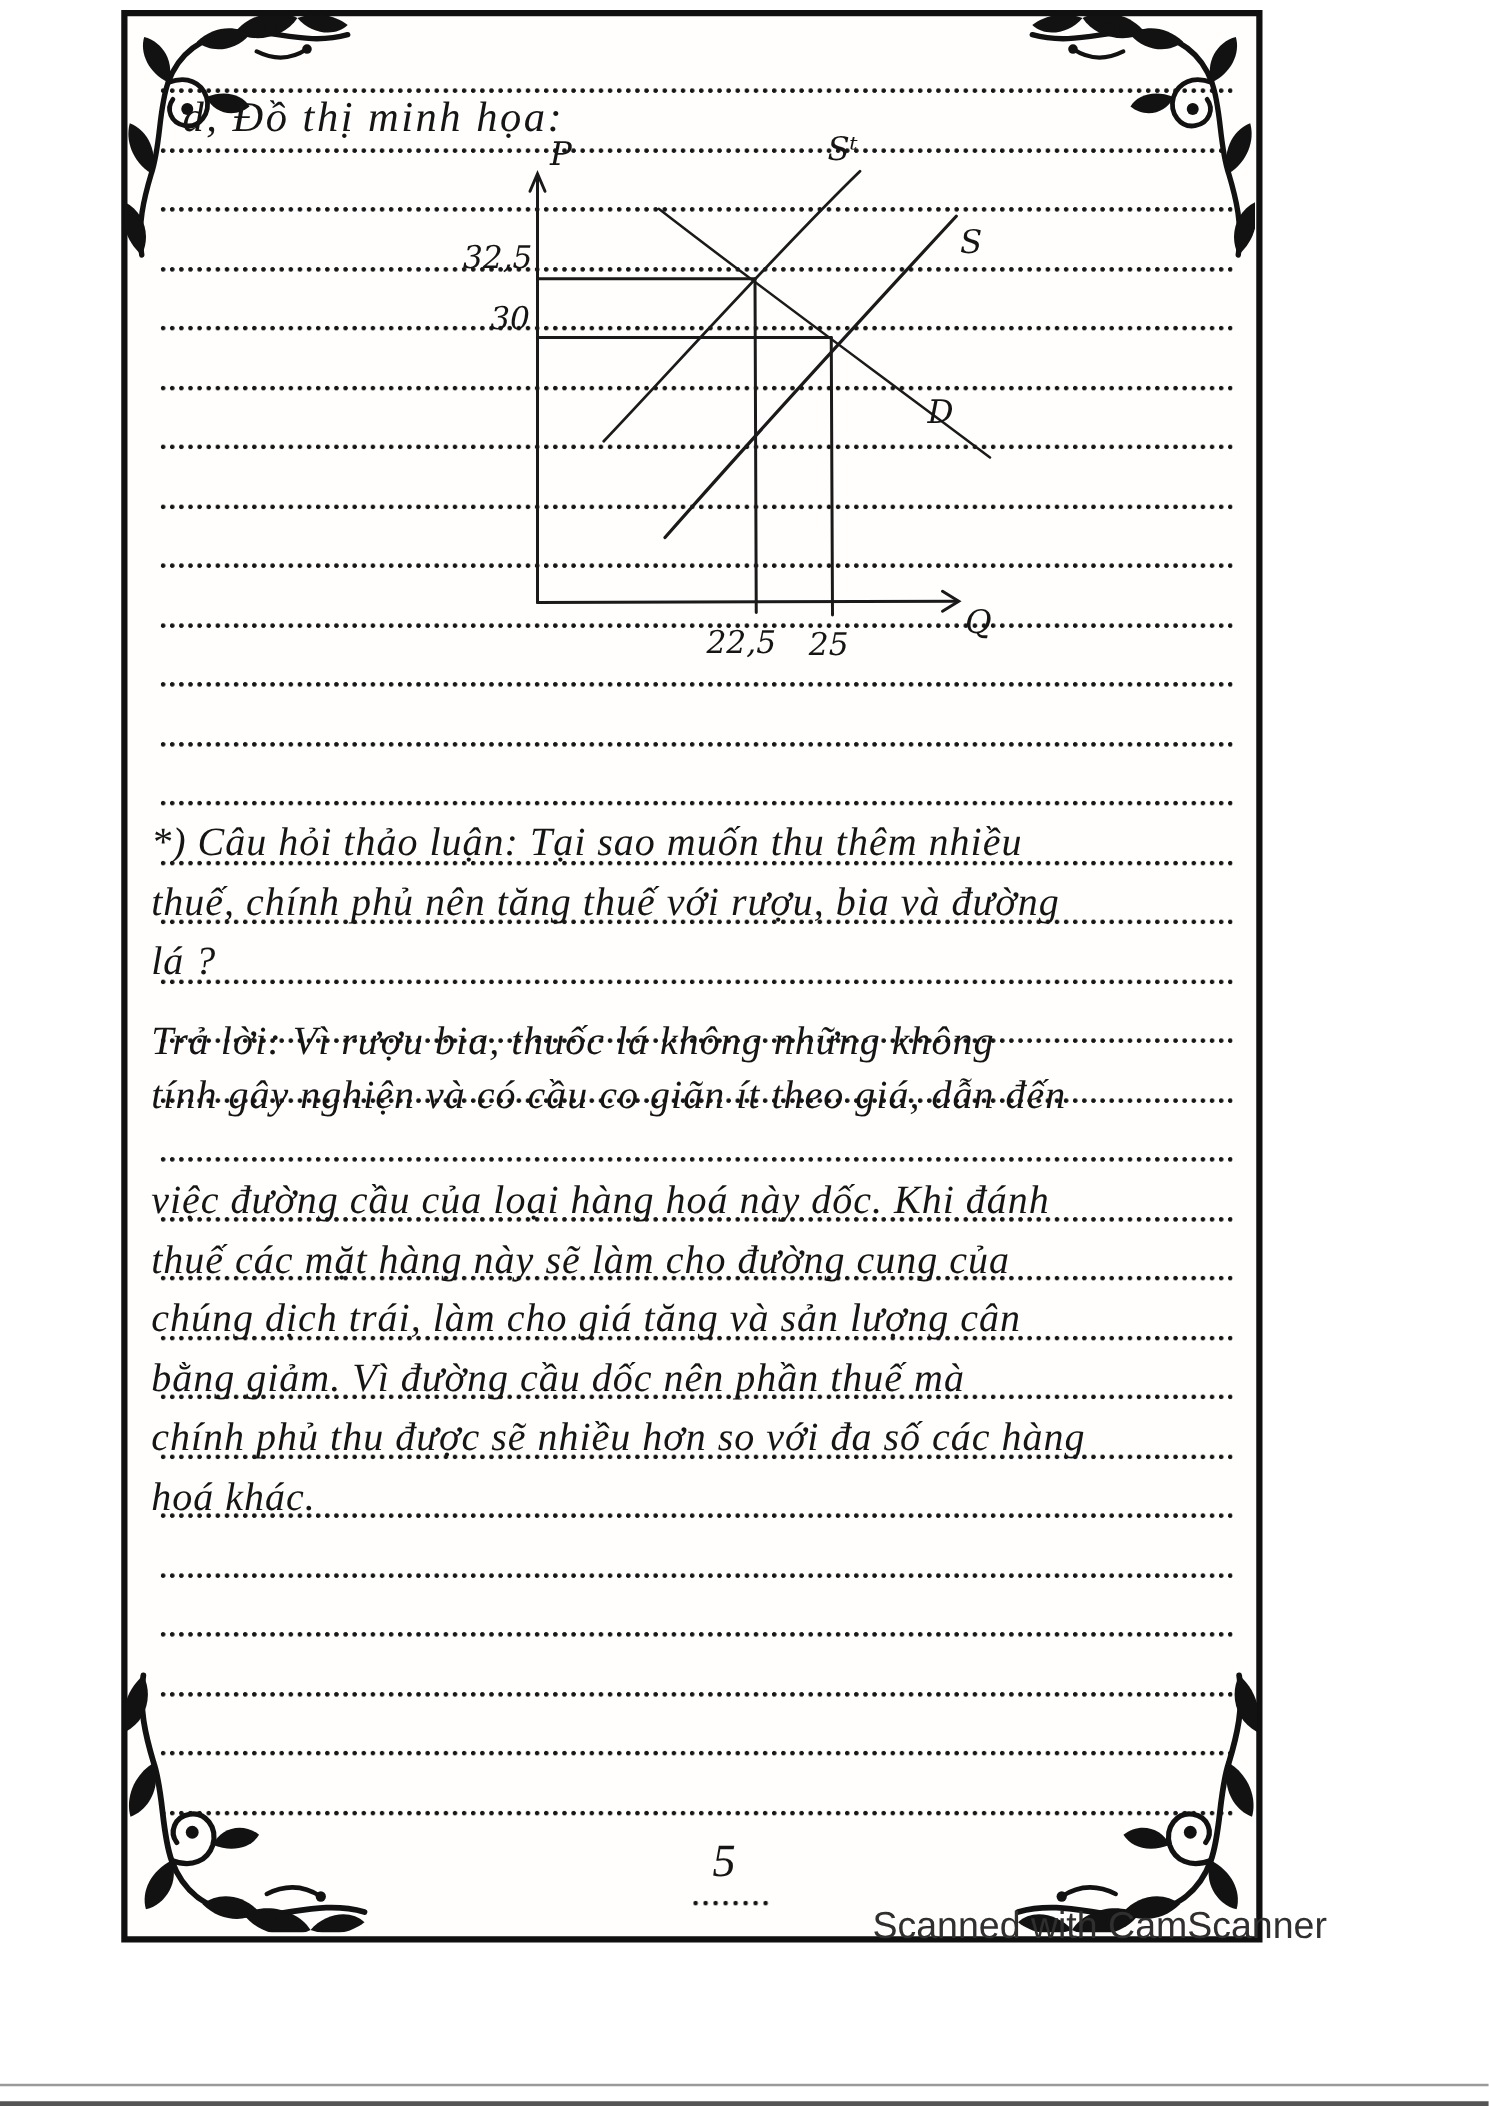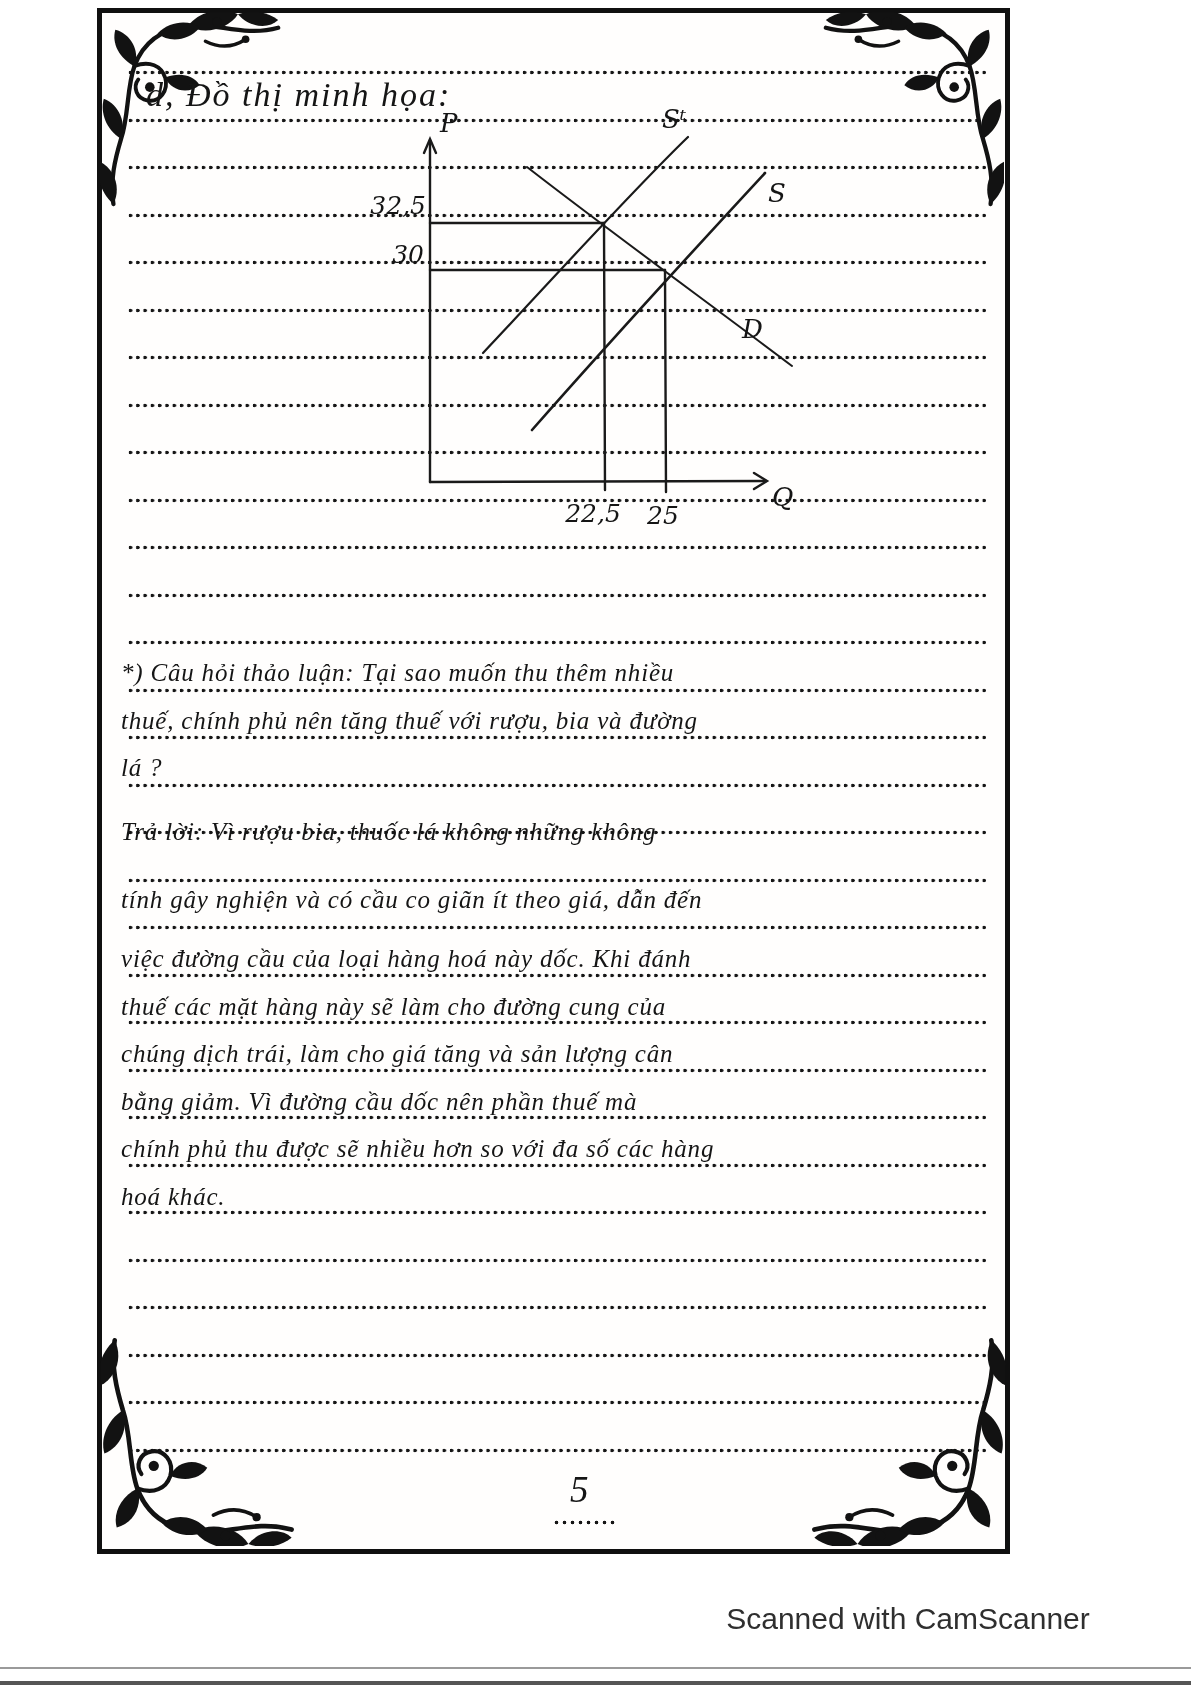--- a/index.html
+++ b/index.html
@@ -19,33 +19,33 @@
   .corner.br { left:810px;  top:1330px; width:196px; height:216px; transform:scale(-1,-1); }
 
   .rule-line { position:absolute; left:128px; width:858px; height:5px;
                background-image:radial-gradient(circle at 2.5px 2.5px, #161616 1.55px, rgba(0,0,0,0) 2.1px);
                background-size:7.3px 5px; background-repeat:repeat-x; }
 
   
   .hw { position:absolute; color:#151515; font-style:italic; white-space:nowrap;
         font-family:Liberation Serif, serif; }
   .heading  { left:146px; top:76px;  font-size:34px; letter-spacing:2px; }
-  .hw-line  { left:121px; width:868px; font-size:25px; line-height:46px; letter-spacing:0.8px; }
+  .hw-line  { left:121px; width:868px; font-size:32px; line-height:46px; letter-spacing:0.8px; }
   .page-num { left:570px; top:1468px; font-size:37px; }
   .pagenum-dots { position:absolute; left:554px; top:1520px; width:64px; height:5px;
                background-image:radial-gradient(circle at 2.5px 2.5px, #161616 1.6px, rgba(0,0,0,0) 2.1px);
                background-size:8px 5px; background-repeat:repeat-x; }
 
   
   .graph { position:absolute; left:348px; top:90px; }
   .graph text { fill:#151515; font-family:"DejaVu Serif", serif; font-style:italic; }
 
   
-  .footer-text { position:absolute; left:698px; top:1602px; width:420px;
-                 font-family:"Liberation Sans", sans-serif; font-size:30px; color:#2f2f2f;text-align:center; }
+  .footer-text { position:absolute; left:698px; top:1524px; width:420px;
+                 font-family:"Liberation Sans", sans-serif; font-size:30px; color:#2f2f2f; }
   .hairline-1 { position:absolute; left:0; top:1667px; width:1191px; height:2px; background:#9a9a9a; }
   .hairline-2 { position:absolute; left:0; top:1681px; width:1191px; height:4px; background:#555; }
 </style>
 </head>
 <body>
 
 <svg width="0" height="0" style="position:absolute" aria-hidden="true">
   <symbol id="orn" viewBox="0 0 190 210">
     <g stroke="#121212" fill="none" stroke-linecap="round">
       <path d="M186,16 C150,26 120,10 92,14 C60,18 44,34 36,56 C28,78 30,108 22,132 C16,152 10,176 14,200" stroke-width="4.5"></path>
@@ -151,21 +151,21 @@
       <text x="245" y="432" text-anchor="middle">22,5</text>
       <text x="315" y="434" text-anchor="middle">25</text>
     </g>
   </svg>
 
   <div class="hw hw-line" style="top:650px">*) Câu hỏi thảo luận: Tại sao muốn thu thêm nhiều</div>
   <div class="hw hw-line" style="top:698px">thuế, chính phủ nên tăng thuế với rượu, bia và đường</div>
   <div class="hw hw-line" style="top:745px">lá ?</div>
 
   <div class="hw hw-line" style="top:809px">Trả lời: Vì rượu bia, thuốc lá không những không</div>
-  <div class="hw hw-line" style="top:877px">tính gây nghiện và có cầu co giãn ít theo giá, dẫn đến</div>
+  <div class="hw hw-line" style="top:852px">tính gây nghiện và có cầu co giãn ít theo giá, dẫn đến</div>
   <div class="hw hw-line" style="top:936px">việc đường cầu của loại hàng hoá này dốc. Khi đánh</div>
   <div class="hw hw-line" style="top:984px">thuế các mặt hàng này sẽ làm cho đường cung của</div>
   <div class="hw hw-line" style="top:1031px">chúng dịch trái, làm cho giá tăng và sản lượng cân</div>
   <div class="hw hw-line" style="top:1079px">bằng giảm. Vì đường cầu dốc nên phần thuế mà</div>
   <div class="hw hw-line" style="top:1126px">chính phủ thu được sẽ nhiều hơn so với đa số các hàng</div>
   <div class="hw hw-line" style="top:1174px">hoá khác.</div>
 
   <div class="hw page-num">5</div>
   <div class="pagenum-dots"></div>
 </div>

